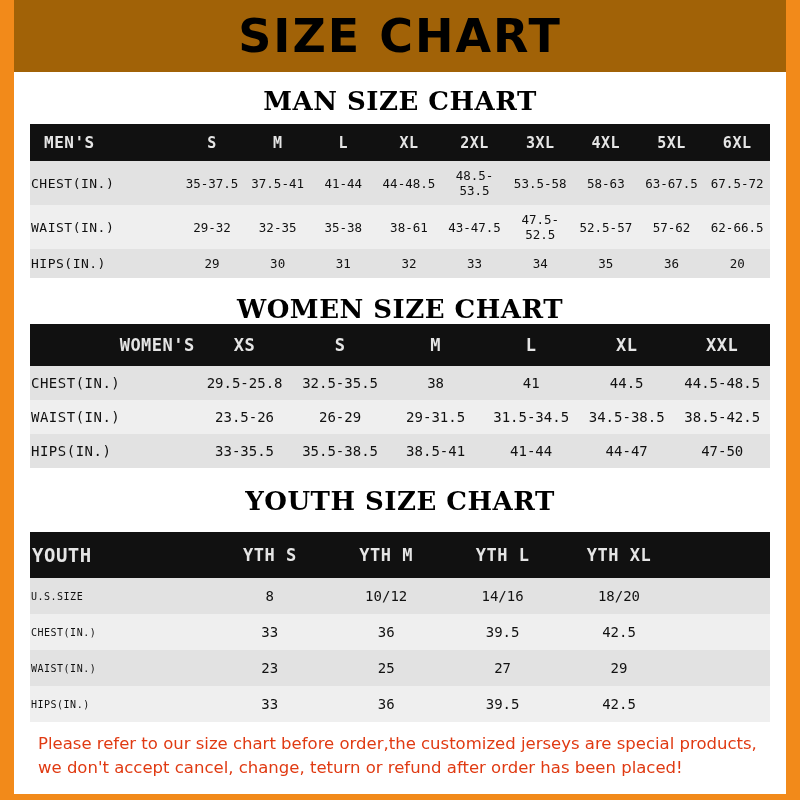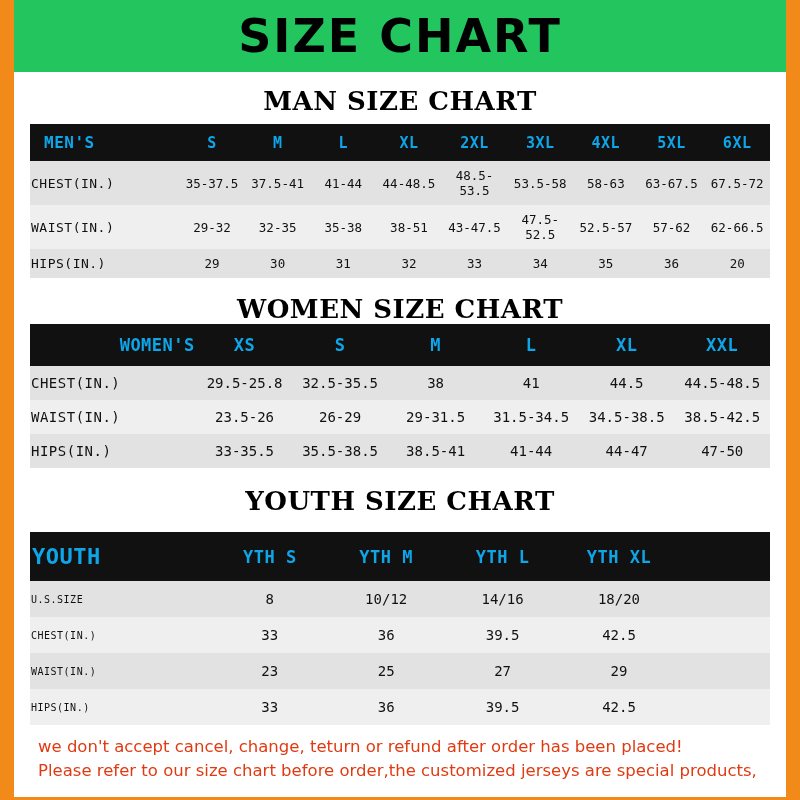--- a/index.html
+++ b/index.html
@@ -18,21 +18,21 @@
     width: 800px;
     height: 800px;
     background: #ffffff;
     box-sizing: border-box;
     border-left: 14px solid #f28a1a;
     border-right: 14px solid #f28a1a;
     display: flex;
     flex-direction: column;
   }
   .header-band {
-    background: #22c55e;
+    background: #a16207;
     height: 72px;
     display: flex;
     align-items: center;
     justify-content: center;
     flex: none;
   }
   .header-title {
     font-family: "DejaVu Sans", sans-serif;
     font-weight: bold;
     font-size: 46px;
@@ -59,21 +59,21 @@
   .t-women { margin-top: 16px; margin-bottom: 0; }
   .t-youth { margin-top: 18px; margin-bottom: 16px; }
 
   table.size-table {
     width: 100%;
     border-collapse: collapse;
     table-layout: fixed;
   }
   table.size-table thead th {
     background: #111111;
-    color: #0ea5e9;
+    color: #e5e5e5;
     font-family: "DejaVu Sans Mono", monospace;
     font-weight: bold;
     font-size: 15px;
     padding: 9px 2px;
     text-align: center;
     letter-spacing: 0.5px;
   }
   table.size-table thead th.rowlabel {
     text-align: left;
     padding-left: 14px;
@@ -96,21 +96,21 @@
   table.size-table tbody tr.even td { background: #efefef; }
 
   
   #table-women tbody td { font-size: 14px; padding: 9px 1px; }
   #table-women thead th { font-size: 17px; padding: 11px 2px; }
   #table-women thead th.rowlabel { font-size: 17px; }
   #table-women tbody td.rowlabel { font-size: 14px; }
 
   #table-youth tbody td { font-size: 14px; padding: 10px 1px; }
   #table-youth thead th { font-size: 17px; padding: 12px 2px; }
-  #table-youth thead th.rowlabel { font-size: 22px; }
+  #table-youth thead th.rowlabel { font-size: 19px; }
   #table-youth tbody td.rowlabel { font-size: 10px; }
 
   .footer-note {
     margin-top: auto;
     padding: 10px 8px 14px 8px;
     color: #e03a12;
     font-family: "DejaVu Sans", sans-serif;
     font-size: 16.5px;
     line-height: 1.45;
     text-align: left;
@@ -160,21 +160,21 @@
           <td>53.5-58</td>
           <td>58-63</td>
           <td>63-67.5</td>
           <td>67.5-72</td>
         </tr>
         <tr class="even">
           <td class="rowlabel">WAIST(IN.)</td>
           <td>29-32</td>
           <td>32-35</td>
           <td>35-38</td>
-          <td>38-51</td>
+          <td>38-61</td>
           <td>43-47.5</td>
           <td>47.5-52.5</td>
           <td>52.5-57</td>
           <td>57-62</td>
           <td>62-66.5</td>
         </tr>
         <tr class="odd">
           <td class="rowlabel">HIPS(IN.)</td>
           <td>29</td>
           <td>30</td>
@@ -275,20 +275,20 @@
           <td>33</td>
           <td>36</td>
           <td>39.5</td>
           <td>42.5</td>
           <td></td>
         </tr>
       </tbody>
     </table>
 
     <div class="footer-note">
+      <div>Please refer to our size chart before order,the customized jerseys are special products,</div>
       <div>we don't accept cancel, change, teturn or refund after order has been placed!</div>
-      <div>Please refer to our size chart before order,the customized jerseys are special products,</div>
     </div>
 
   </div>
 
   <div class="bottom-band"></div>
 </div>
 
 </body></html>

